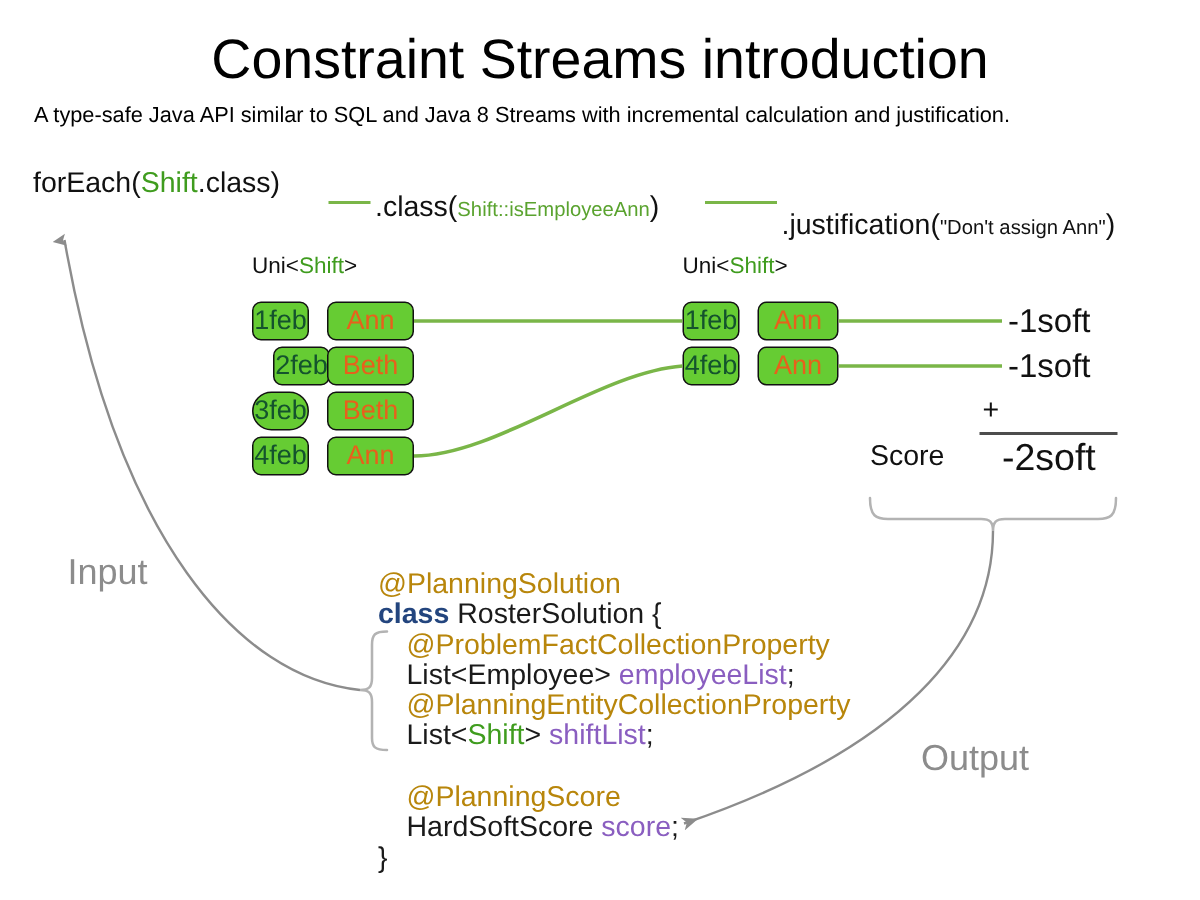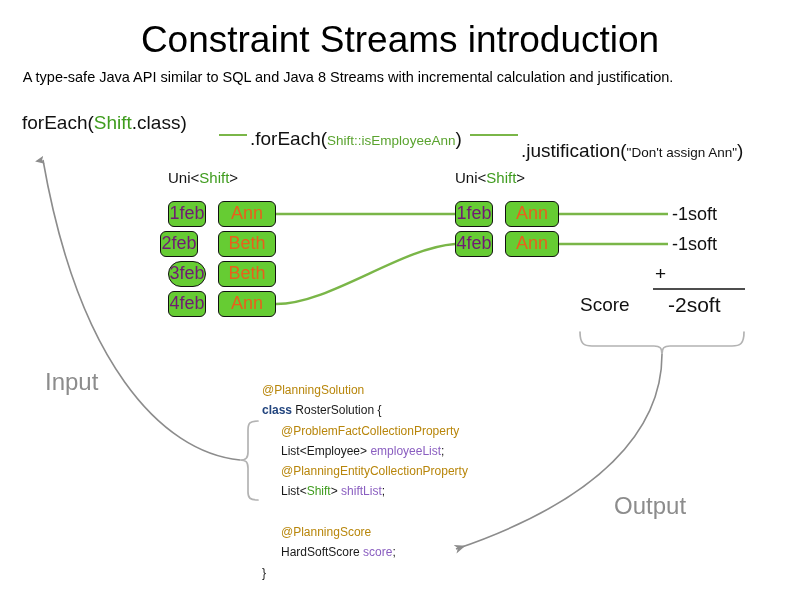--- a/index.html
+++ b/index.html
@@ -74,26 +74,26 @@
     height: 26px;
     background: #66cc33;
     border: 1.6px solid #111111;
     border-radius: 6px;
     box-sizing: border-box;
     font-size: 18px;
     line-height: 23px;
     text-align: center;
     overflow: hidden;
   }
-  .cell.date { width: 38px; color: #701a75; }
+  .cell.date { width: 38px; color: #14532d; }
   .cell.name { color: #e8601c; }
 
   
   .score-line {
-    font-size: 18px;
+    font-size: 22px;
     line-height: 22px;
     color: #111;
     white-space: nowrap;
   }
   #soft-1 { left: 672px; top: 203px; }
   #soft-2 { left: 672px; top: 233px; }
   #plus-sign {
     left: 655px; top: 264px;
     font-size: 19px; line-height: 20px; color: #111;
   }
@@ -101,37 +101,37 @@
     left: 653px; top: 288px;
     width: 92px; height: 2px;
     background: #4d4d4d;
   }
   #score-label {
     left: 580px; top: 294px;
     font-size: 19px; line-height: 22px; color: #111;
   }
   #score-total {
     left: 668px; top: 294px;
-    font-size: 21px; line-height: 22px; color: #111;
+    font-size: 25px; line-height: 22px; color: #111;
   }
 
   
   .side-label {
     font-size: 24px;
     line-height: 22px;
     color: #8c8c8c;
     white-space: nowrap;
   }
   #label-input  { left: 45px;  top: 371px; }
   #label-output { left: 614px; top: 495px; text-align: center; }
 
   
   #code {
-    left: 262px; top: 380px;
-    font-size: 12px;
+    left: 252px; top: 380px;
+    font-size: 19px;
     line-height: 20.3px;
     white-space: pre;
     color: #1a1a1a;
   }
   #code .ann { color: #b8860b; }
   #code .kw  { color: #23457e; font-weight: bold; }
   #code .fld { color: #8a5ec0; }
   #code .g   { color: #3f9c1e; }
   #code .ind1 { padding-left: 19px; }
 
@@ -146,33 +146,33 @@
 </head>
 <body>
 
 <div id="stage">
 
   <div class="abs" id="title">Constraint Streams introduction</div>
   <div class="abs" id="subtitle">A type-safe Java API similar to SQL and Java 8 Streams with incremental calculation and justification.</div>
 
   <div class="abs expr" id="expr-foreach"><span>forEach(</span><span class="g">Shift</span><span>.class)</span></div>
 
-  <div class="abs expr" id="expr-filter"><span>.forEach(</span><span class="sm g">Shift</span><span class="sm g">::isEmployeeAnn</span><span>)</span></div>
+  <div class="abs expr" id="expr-filter"><span>.class(</span><span class="sm g">Shift</span><span class="sm g">::isEmployeeAnn</span><span>)</span></div>
 
 
   <div class="abs expr" id="expr-asconstraint"><span>.justification(</span><span class="sm">"Don't assign Ann"</span><span>)</span></div>
 
   <div class="abs uni" id="uni-left"><span>Uni&lt;</span><span class="g">Shift</span><span>&gt;</span></div>
 
   <div class="abs uni" id="uni-right"><span>Uni&lt;</span><span class="g">Shift</span><span>&gt;</span></div>
 
   <div class="abs cell date" style="left:168px;top:201px;">1feb</div>
   <div class="abs cell name" style="left:218px;top:201px;width:58px;">Ann</div>
 
-  <div class="abs cell date" style="left:160px;top:231px;">2feb</div>
+  <div class="abs cell date" style="left:182px;top:231px;">2feb</div>
   <div class="abs cell name" style="left:218px;top:231px;width:58px;">Beth</div>
 
   <div class="abs cell date" style="left:168px;top:261px;border-radius:13px;">3feb</div>
   <div class="abs cell name" style="left:218px;top:261px;width:58px;">Beth</div>
 
   <div class="abs cell date" style="left:168px;top:291px;">4feb</div>
   <div class="abs cell name" style="left:218px;top:291px;width:58px;">Ann</div>
 
   <div class="abs cell date" style="left:455px;top:201px;">1feb</div>
   <div class="abs cell name" style="left:505px;top:201px;width:54px;">Ann</div>

